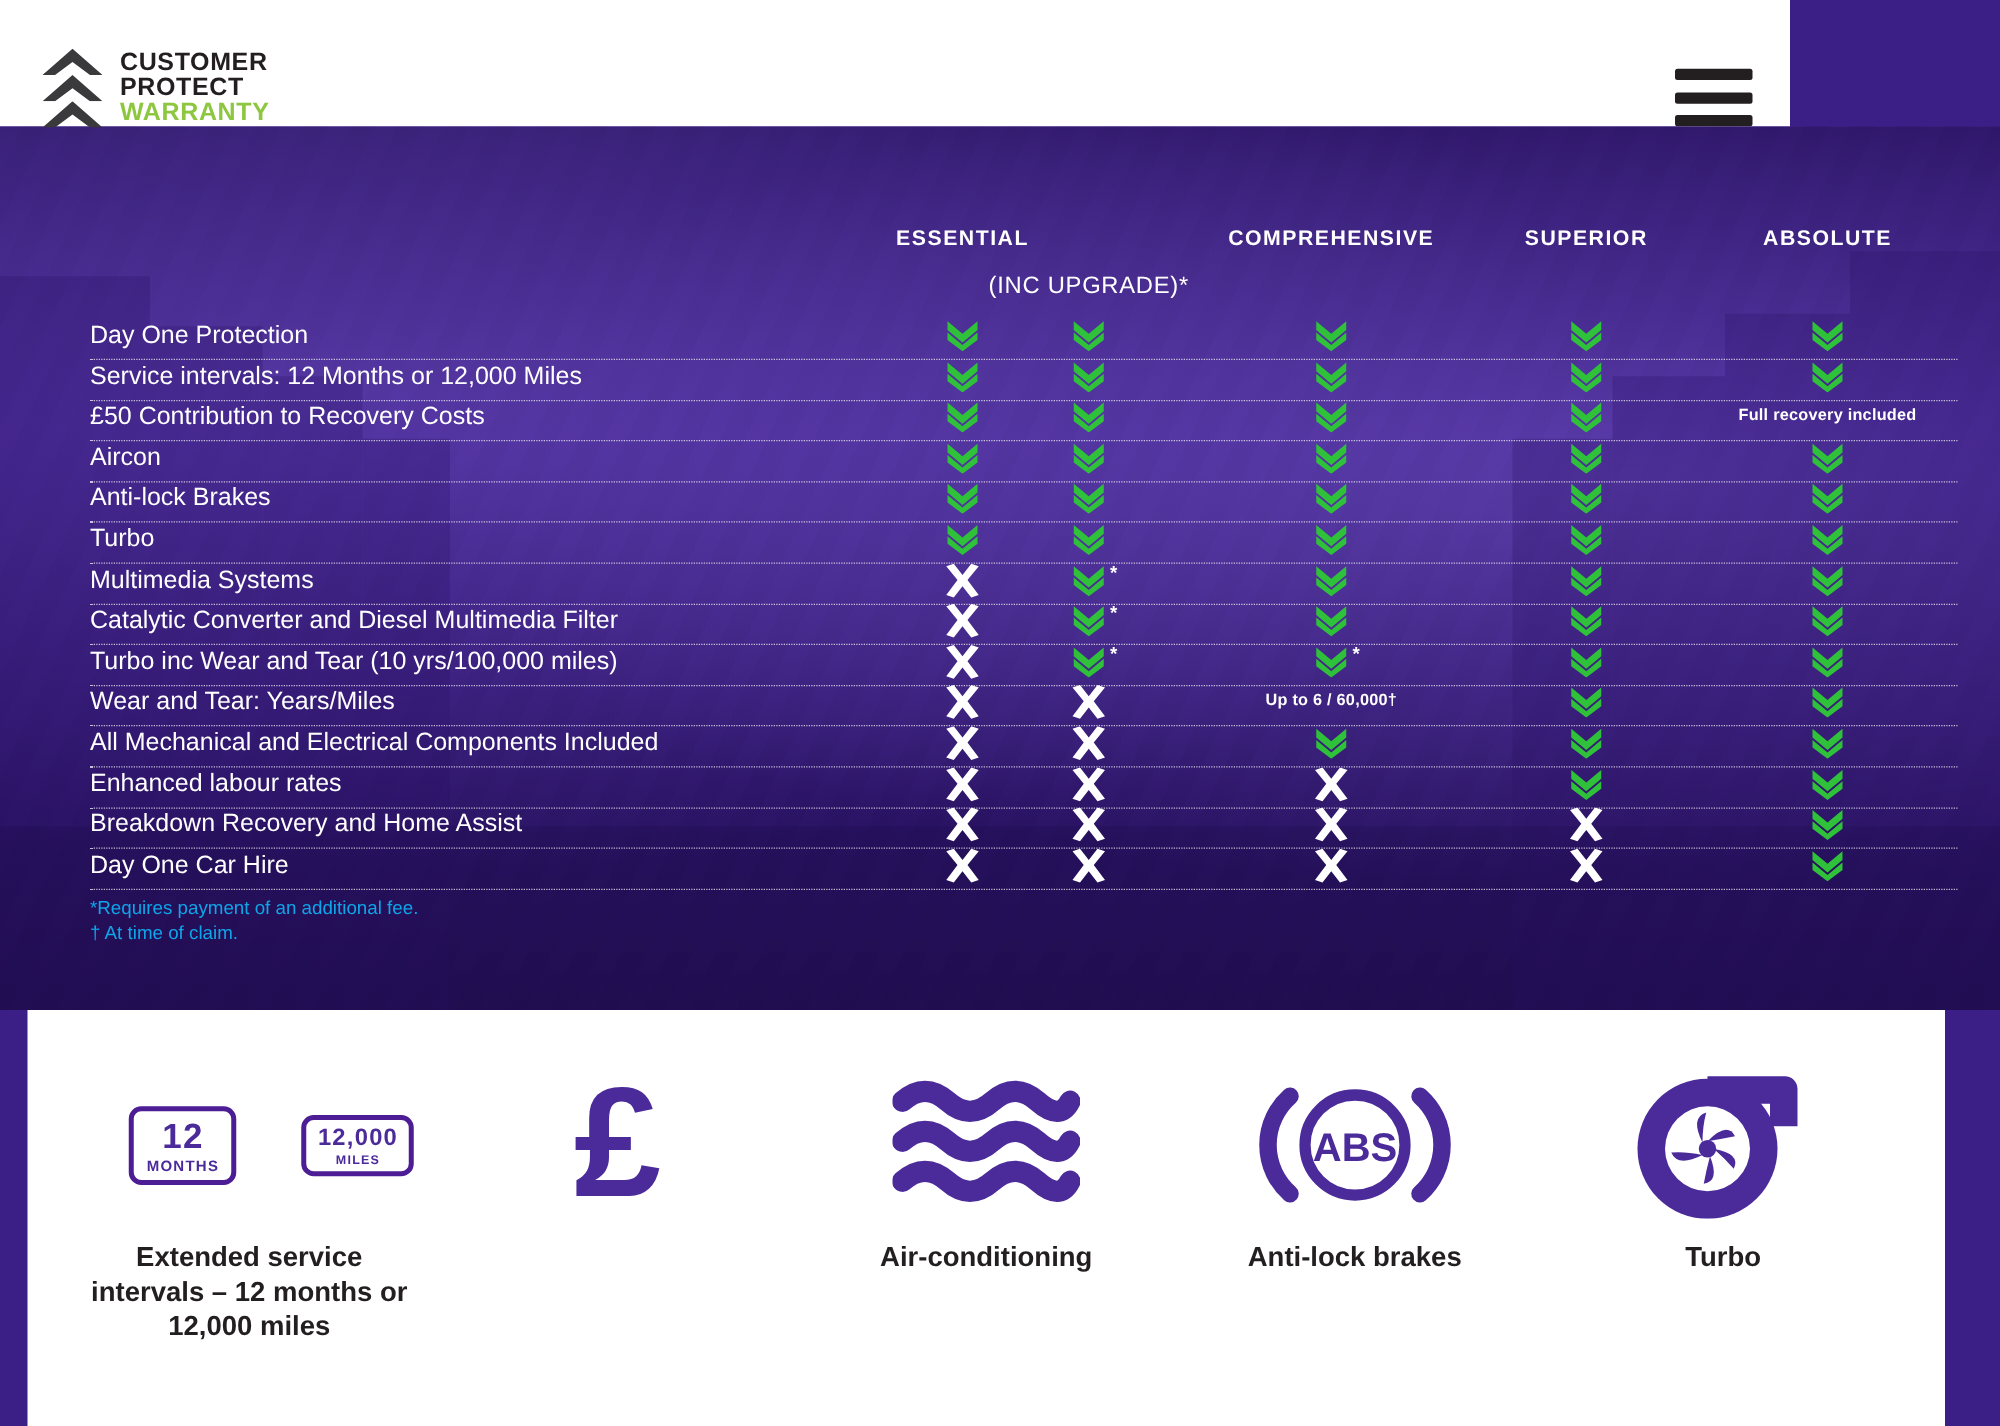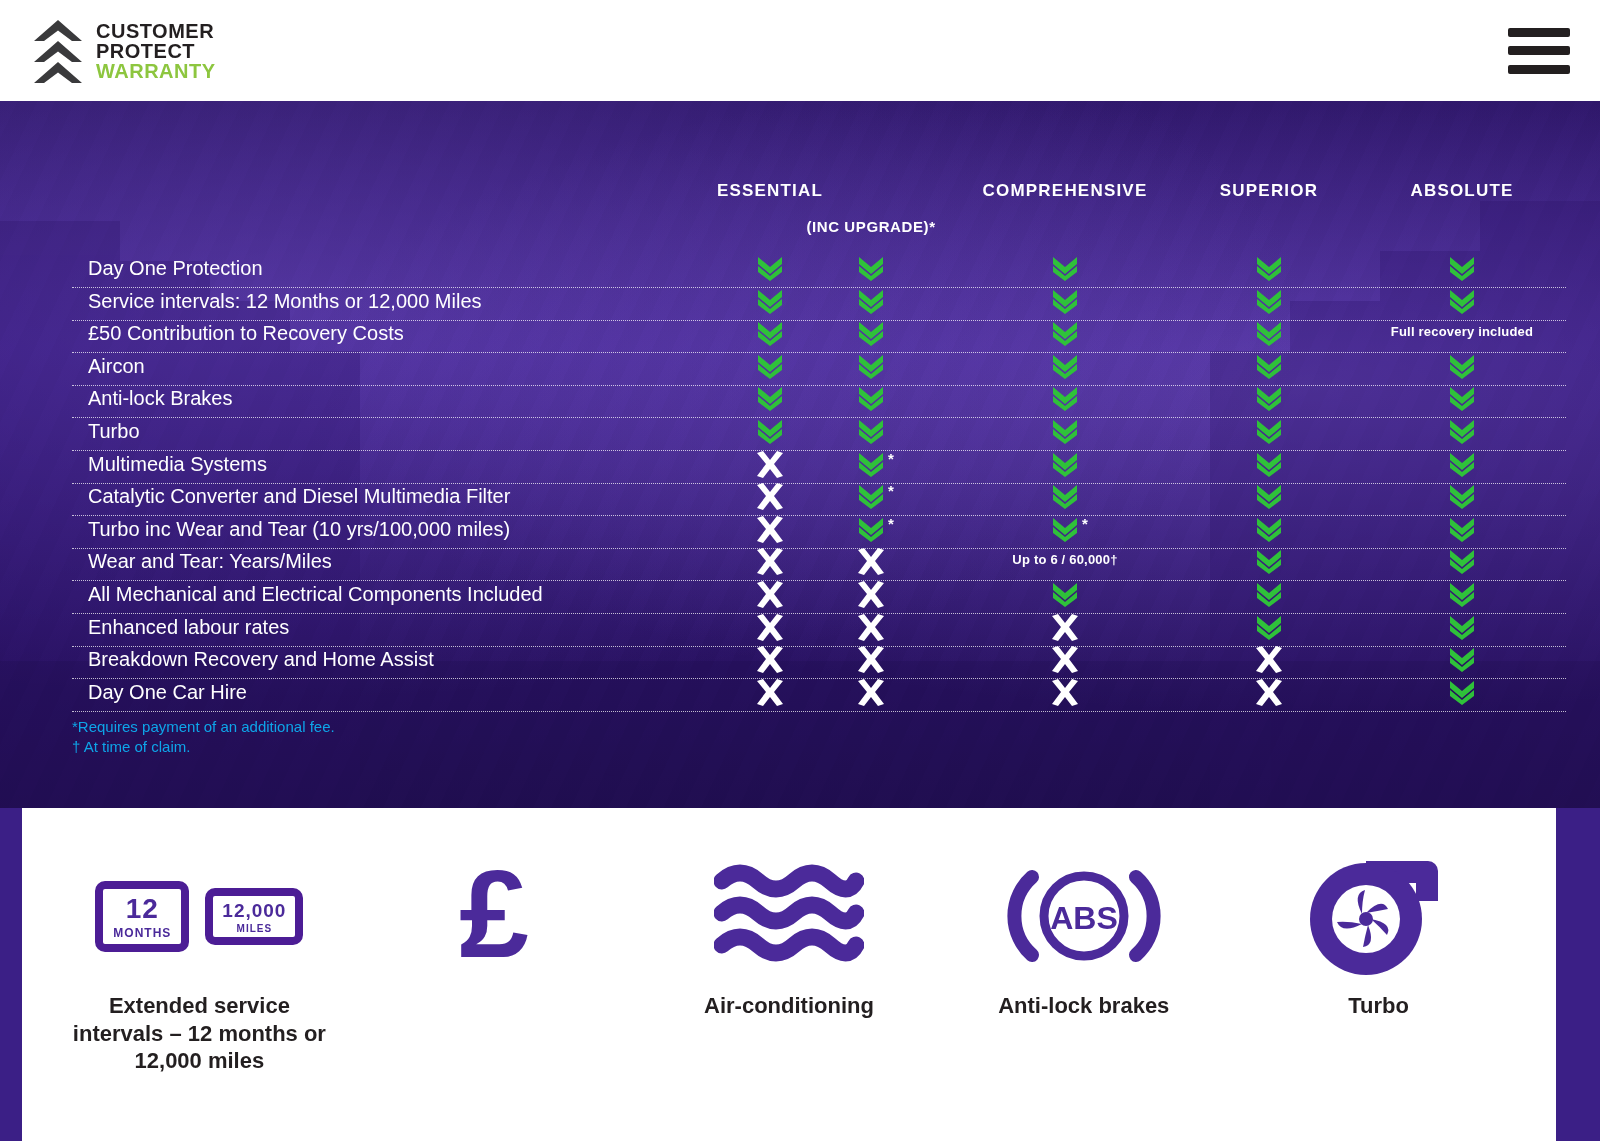--- a/index.html
+++ b/index.html
@@ -7,23 +7,23 @@
   body {
     width:1600px; height:1141px;
     font-family:"Liberation Sans", sans-serif;
     background:#3b1f86;
     overflow:hidden;
     position:relative;
   }
 
   
   .header {
-    position:absolute; top:0; left:0; width:1600px; height:101px;
+    position:absolute; top:0; left:0; width:1432px; height:101px;
     background:#ffffff;
-    display:flex; align-items:center; justify-content:space-between;
+    display:flex; align-items:flex-end; justify-content:space-between;
     padding:0 30px 0 34px;
     z-index:40;
   }
   .brand { display:flex; align-items:center; gap:14px; }
   .brand-mark { width:48px; height:62px; position:relative; }
   .chev { position:absolute; left:0; width:48px; height:21px; }
   .chev svg { display:block; }
   .brand-text { line-height:1.0; }
   .brand-text .l1, .brand-text .l2 {
     font-weight:bold; font-size:20px; letter-spacing:0.5px; color:#231f20;
@@ -63,29 +63,29 @@
   .table {
     position:absolute; inset:0; z-index:5;
   }
 
   .col-head {
     position:absolute;
     color:#ffffff; font-weight:bold; font-size:17px; letter-spacing:1.2px;
     text-align:center; transform:translateX(-50%);
   }
   .col-sub {
-    position:absolute; color:#ffffff; font-weight:bold; font-size:15px;
+    position:absolute; color:#ffffff; font-weight:normal; font-size:19px;
     letter-spacing:.6px; text-align:center; transform:translateX(-50%);
   }
 
   .row {
     position:absolute; left:72px; right:24px; height:32px;
   }
   .row-label {
-    position:absolute; left:16px; top:0; color:#ffffff; font-size:20px; white-space:nowrap;
+    position:absolute; left:0; top:0; color:#ffffff; font-size:20px; white-space:nowrap;
   }
   .row-dots {
     position:absolute; left:0; right:10px; bottom:1px; height:1px;
     border-bottom:1.6px dotted rgba(255,255,255,.72);
   }
 
   .cell { position:absolute; transform:translateX(-50%); top:-2px; }
 
   .tick { display:block; }
   .cross { display:block; }
@@ -113,22 +113,22 @@
     display:flex; align-items:flex-start; justify-content:space-around;
     padding:48px 30px 0 30px;
   }
   .feature { width:265px; text-align:center; }
   .feature .art { height:120px; display:flex; align-items:center; justify-content:center; }
   .feature .cap {
     margin-top:16px; font-weight:bold; font-size:22px; color:#231f20; line-height:1.25;
   }
   .svc-wrap { display:flex; align-items:center; justify-content:center; gap:16px; }
   .svc-box {
-    border:8px solid #4c1d95; border-radius:10px; padding:6px 10px 4px;
-    color:#4b2a9a; font-weight:bold; text-align:center;
+    border:4px solid #4c1d95; border-radius:10px; padding:6px 10px 4px;
+    color:#4b2a9a; font-weight:bold; text-align:center;margin-left:36px;
   }
   .svc-box .big { font-size:28px; letter-spacing:1px; line-height:1; }
   .svc-box .small { font-size:12px; letter-spacing:1px; margin-top:3px; }
   .svc-box.b { padding:5px 9px 3px; }
   .svc-box.b .big { font-size:19px; }
   .svc-box.b .small { font-size:10px; }
 </style>
 </head>
 <body>
 

